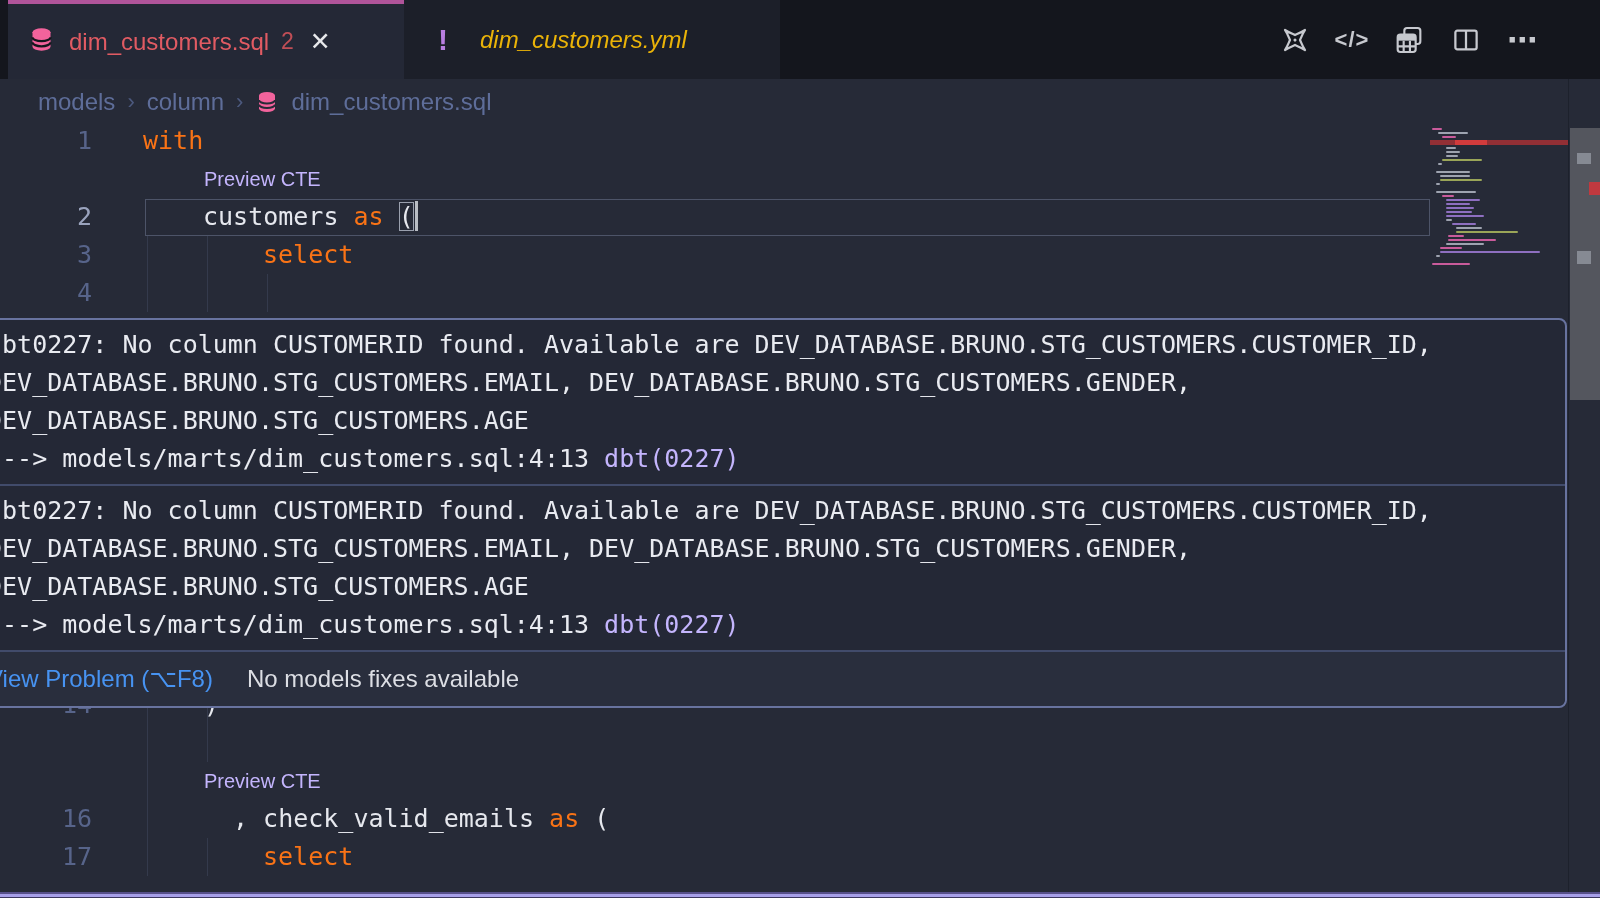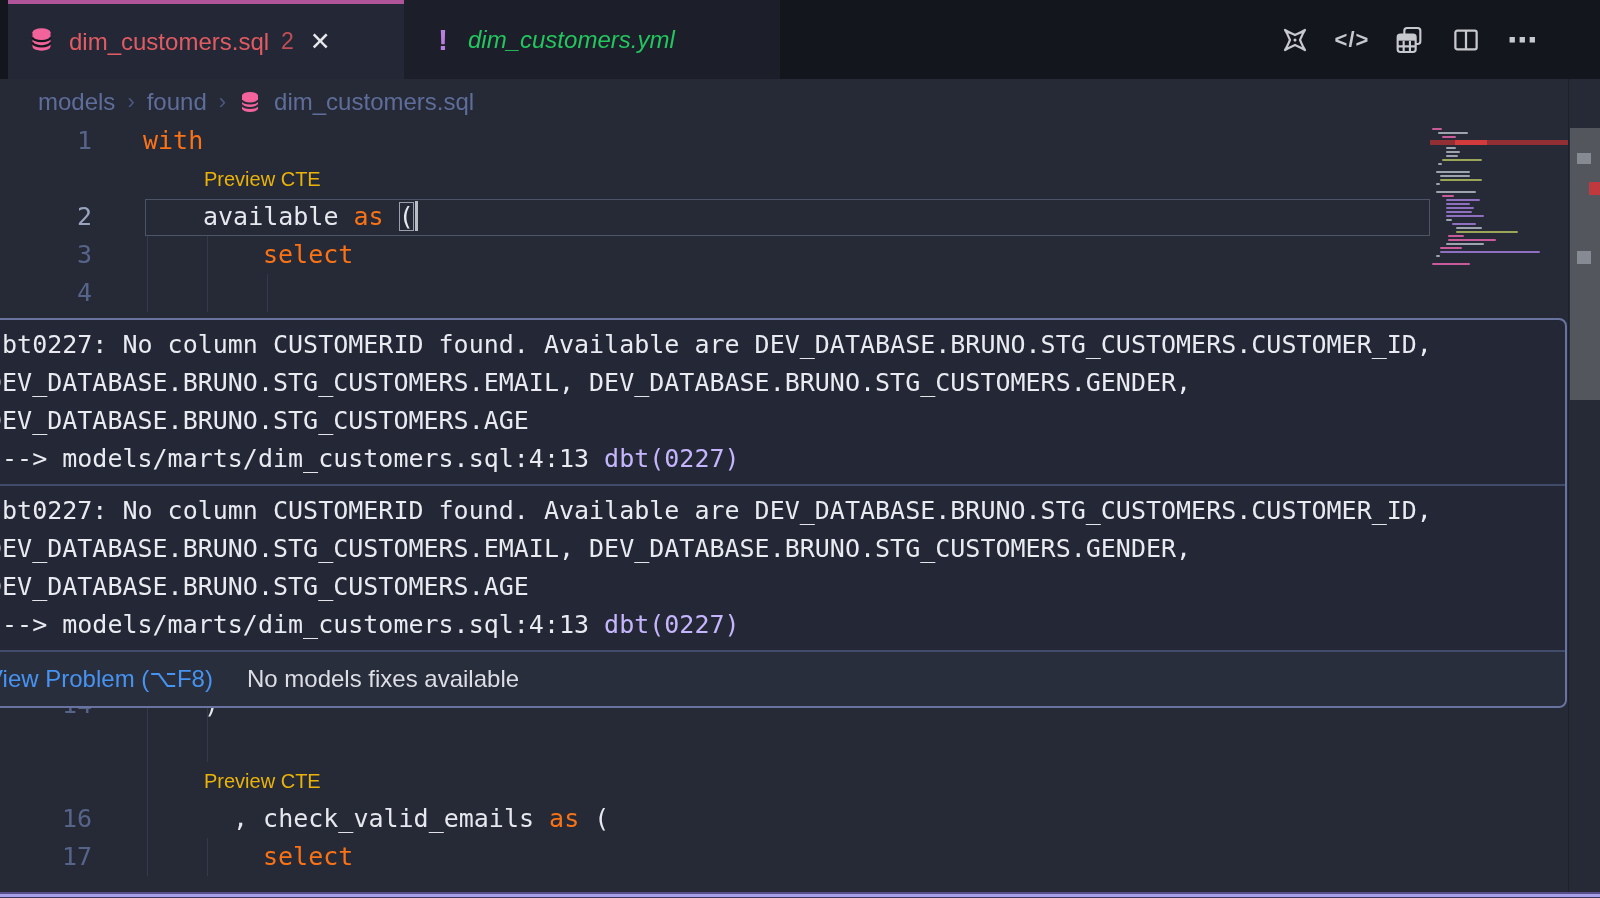--- a/index.html
+++ b/index.html
@@ -7,42 +7,42 @@
   body { background:#262a37; font-family:"Liberation Sans","DejaVu Sans",sans-serif; position:relative; }
   .mono { font-family:"DejaVu Sans Mono","Liberation Mono",monospace; }
 
   
   #tabbar { position:absolute; left:0; top:0; width:1600px; height:79px; background:#14161d; }
   .tab { position:absolute; top:0; height:79px; display:flex; align-items:center; cursor:pointer; }
   #tab-active { left:8px; width:396px; background:#242836; border-top:4px solid #b0549a; padding:0 14px 0 20px; }
   #tab-inactive { left:404px; width:376px; background:#1c1f29; padding:0 14px 0 34px; }
   .tab-title { font-size:24px; margin-left:14px; }
   #tab-active .tab-title { color:#e15b63; }
-  #tab-inactive .tab-title { color:#22c55e; font-style:italic; margin-left:20px; }
+  #tab-inactive .tab-title { color:#eab308; font-style:italic; margin-left:32px; }
   .badge { color:#c04e56; font-size:23px; margin-left:12px; }
   .close-x { color:#e8e9ec; font-size:25px; margin-left:16px; line-height:1; }
   .warn-excl { color:#b87ee0; font-size:30px; font-weight:bold; }
   #editor-actions { position:absolute; right:58px; top:0; height:79px; display:flex; align-items:center; gap:19px; }
   .act-icon { color:#c7c9cf; display:flex; align-items:center; justify-content:center; width:38px; height:38px; cursor:pointer; }
   .act-code { font-size:22px; font-weight:bold; letter-spacing:1px; }
   .act-more { font-size:30px; font-weight:bold; letter-spacing:2px; }
 
   
   #breadcrumb { position:absolute; left:38px; top:79px; height:46px; display:flex; align-items:center; gap:12px; font-size:24px; color:#5e6d99; }
   .crumb { cursor:pointer; }
   .crumb-sep { color:#4c597e; font-size:22px; }
 
   
   #editor { position:absolute; left:0; top:125px; width:1568px; height:773px; }
   .code-row { position:absolute; left:0; width:1430px; height:38px; line-height:38px; font-size:25px; color:#e6e8ee; }
   .lnum { position:absolute; left:0; top:0; width:92px; text-align:right; color:#57648a; font-size:25px; }
   .lnum.active { color:#9aa3bd; }
   .ctext { position:absolute; top:0; white-space:pre; }
   .kw { color:#f97316; }
-  .lens { position:absolute; color:#eab308; font-size:20px; line-height:38px; cursor:pointer; }
+  .lens { position:absolute; color:#c4b5fd; font-size:20px; line-height:38px; cursor:pointer; }
   .guide { position:absolute; width:1px; background:#343a4c; }
   #curline-box { position:absolute; left:145px; width:1285px; height:37px; border:1.5px solid #4d5468; }
   .bracket-hl { outline:1.5px solid #9aa0ae; outline-offset:-1px; }
   .cursor-bar { display:inline-block; width:3.5px; height:30px; background:#b9bdc4; vertical-align:-6px; margin-left:1px; }
   .word-err { background:#49606f; padding:1px 3px; text-decoration:underline wavy #e15056 2.5px; text-underline-offset:7px; }
 
   
   #hover-popup { position:absolute; left:-15px; top:318px; width:1582px; background:#242836; border:2px solid #68739f; border-radius:8px; z-index:10; }
   .hv-block { padding:6px 0; }
   .hv-line { height:38px; line-height:38px; font-size:25px; color:#e9ebf1; white-space:pre; }
@@ -113,21 +113,21 @@
         <path d="M12 4.5 V19.5"></path>
       </svg>
     </span>
     <span class="act-icon act-more">⋯</span>
   </div>
 </div>
 
 <div id="breadcrumb">
   <span class="crumb">models</span>
   <span class="crumb-sep">›</span>
-  <span class="crumb">found</span>
+  <span class="crumb">column</span>
   <span class="crumb-sep">›</span>
   <span style="display:flex;">
     <svg width="24" height="24" viewBox="0 0 24 24">
       <ellipse cx="12" cy="5.5" rx="8" ry="3.5" fill="#f2639c"></ellipse>
       <path d="M4 5.5 V18.5 A8 3.5 0 0 0 20 18.5 V5.5 Z" fill="#f2639c"></path>
       <path d="M4 10 A8 3.5 0 0 0 20 10" fill="none" stroke="#262a37" stroke-width="2"></path>
       <path d="M4 14.5 A8 3.5 0 0 0 20 14.5" fill="none" stroke="#262a37" stroke-width="2"></path>
     </svg>
   </span>
   <span class="crumb">dim_customers.sql</span>
@@ -140,21 +140,21 @@
     <span class="ctext kw" style="left:143px;">with</span>
   </div>
 
   <div class="code-row" style="top:35px;">
     <span class="lens" style="left:204px;">Preview CTE</span>
   </div>
 
   <div id="curline-box" style="top:74px;"></div>
   <div class="code-row mono" style="top:73px;">
     <span class="lnum active">2</span>
-    <span class="ctext" style="left:203px;"><span>available </span><span class="kw">as </span><span class="bracket-hl">(</span><span class="cursor-bar"></span></span>
+    <span class="ctext" style="left:203px;"><span>customers </span><span class="kw">as </span><span class="bracket-hl">(</span><span class="cursor-bar"></span></span>
   </div>
 
   <div class="code-row mono" style="top:111px;">
     <span class="lnum">3</span>
     <span class="ctext kw" style="left:263px;">select</span>
   </div>
 
   <div class="code-row mono" style="top:149px;">
     <span class="lnum">4</span>
   </div>

